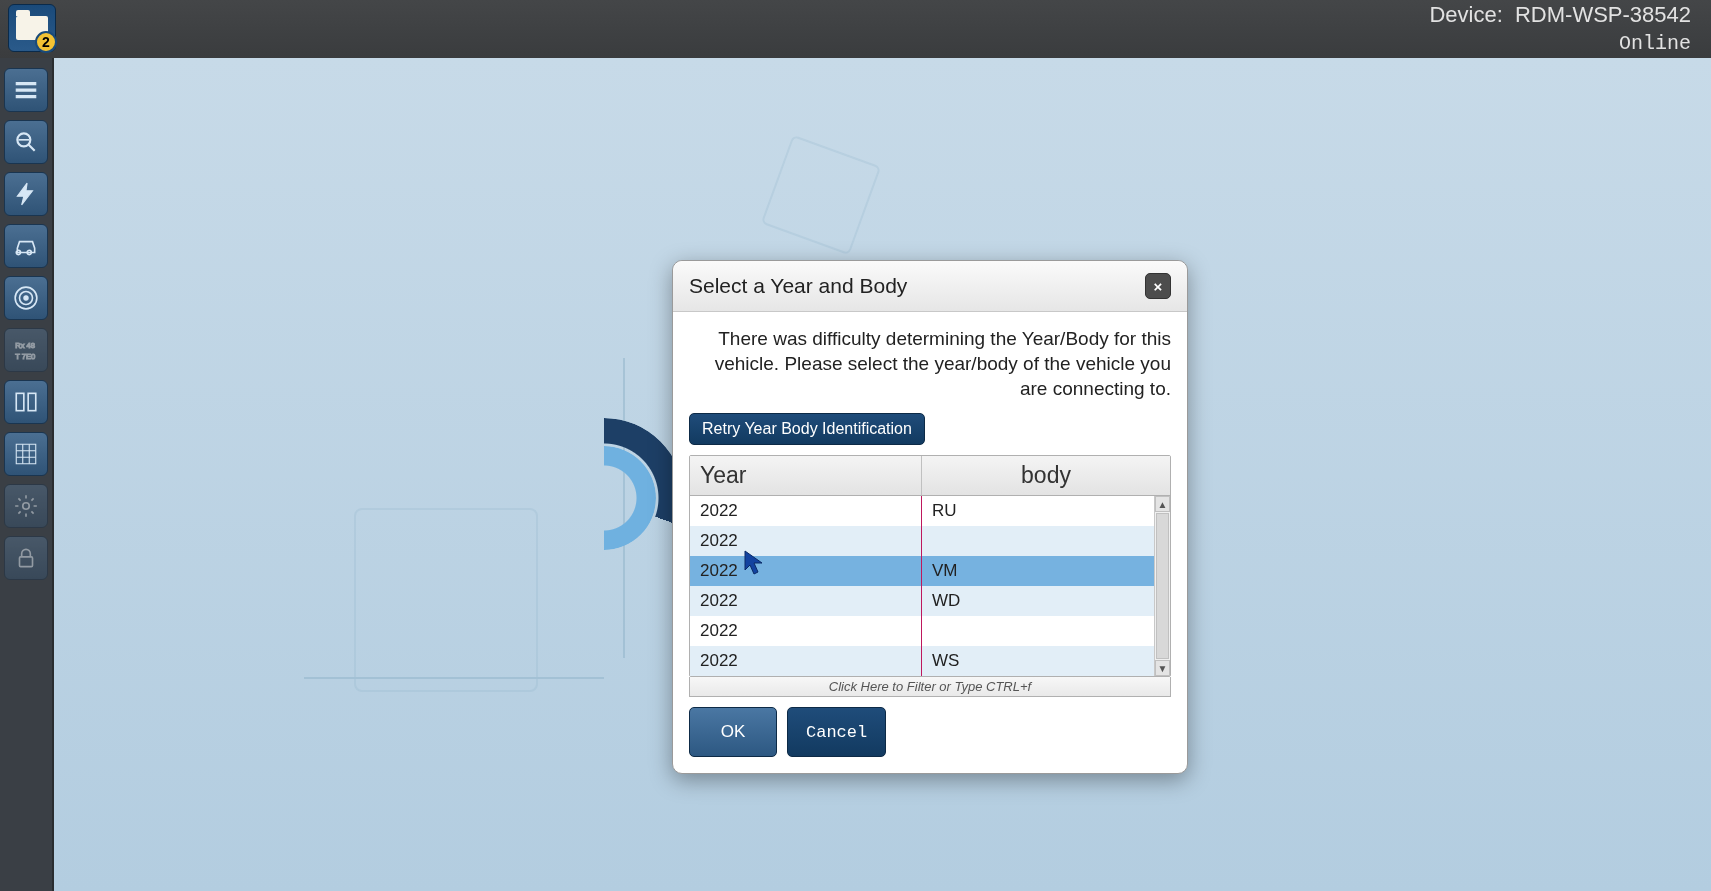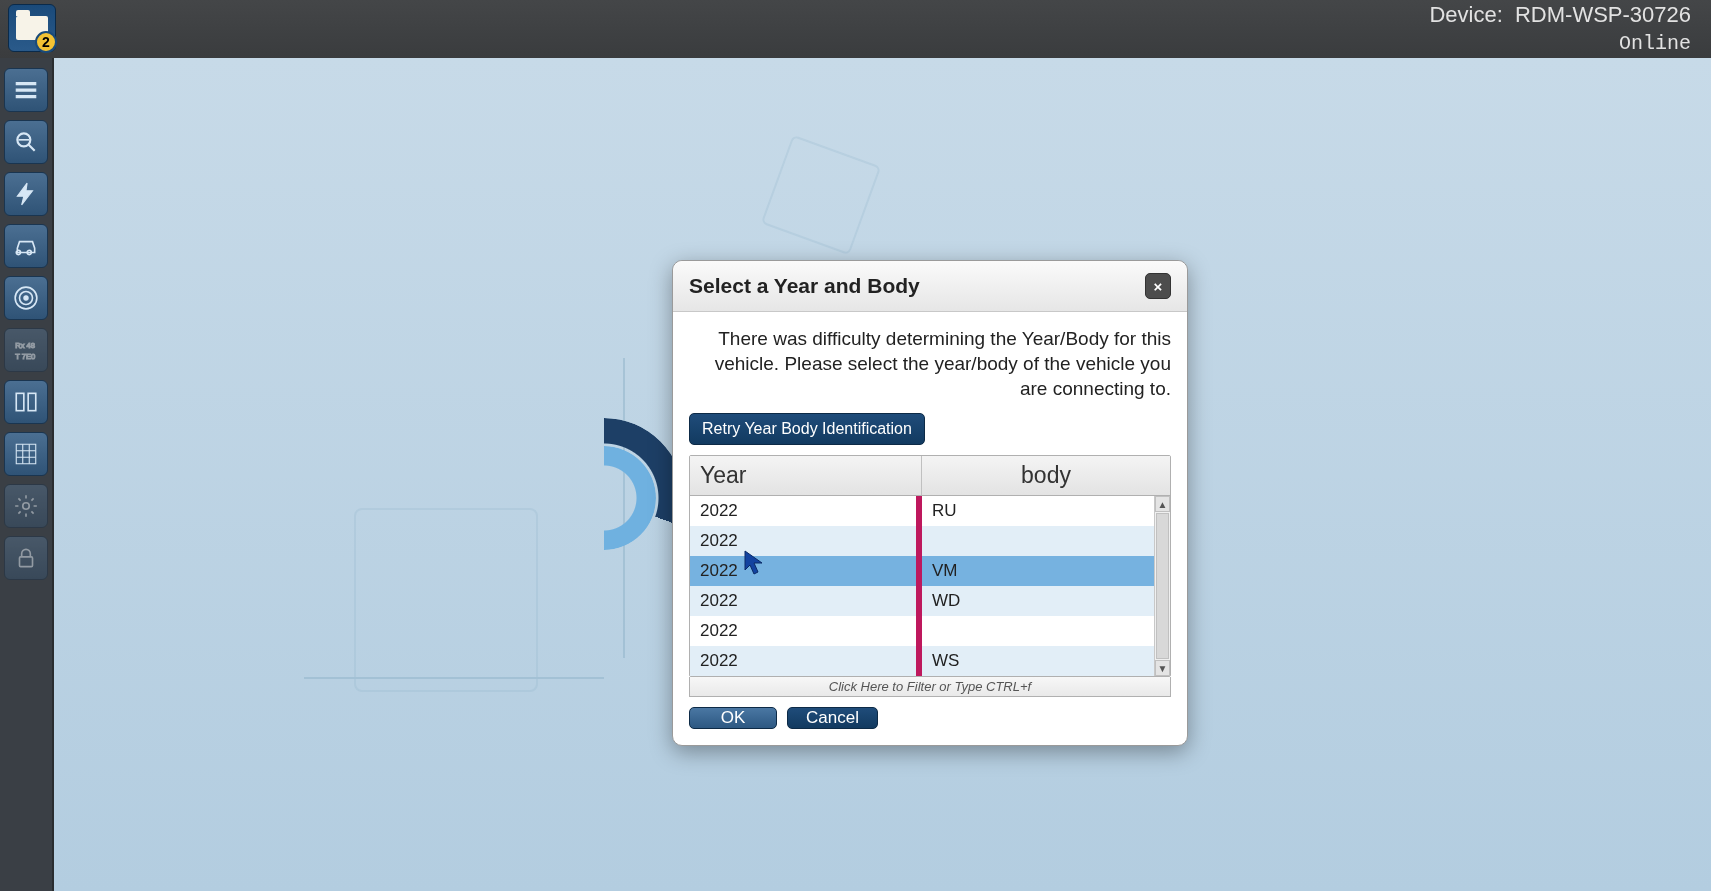--- a/index.html
+++ b/index.html
@@ -116,21 +116,21 @@
     border-radius:10px;
     box-shadow: 0 6px 22px rgba(0,0,0,.35);
   }
   .dlg-title {
     padding:12px 16px;
     background: linear-gradient(#fafafa, #e6e6e6);
     border-bottom:1px solid #c8c8c8;
     border-radius:10px 10px 0 0;
     display:flex; align-items:center; justify-content:space-between;
   }
-  .dlg-title h2 { font-size:21px; font-weight:bold; color:#222; }
+  .dlg-title h2 { font-size:21px; font-weight:normal; color:#222; }
   .close-btn {
     width:26px; height:26px; border-radius:5px;
     background:#4d4d4d; color:#fff; border:1px solid #333;
     display:flex; align-items:center; justify-content:center;
     font-size:15px; font-weight:bold; cursor:pointer;
   }
   .dlg-body { padding:14px 16px 16px; }
   .dlg-msg { font-size:19px; color:#222; line-height:1.32; margin-bottom:12px;text-align:right; }
   .retry-btn {
     background: linear-gradient(#1f4c7a, #123a60);
@@ -141,21 +141,21 @@
 
   .grid-wrap { border:1px solid #b0b0b0; border-radius:2px; position:relative; }
   .grid-head { display:flex; background:linear-gradient(#f4f4f4,#e3e3e3); border-bottom:1px solid #b0b0b0; }
   .grid-head .col { padding:6px 10px; font-size:23px; color:#333; }
   .col-year { width:232px; border-right:1px solid #c0c0c0; }
   .col-body { flex:1;text-align:center; }
   .grid-body { max-height:188px; overflow:hidden; position:relative; }
   .grid-rows { }
   .row { display:flex; font-size:17px; color:#222; cursor:pointer; }
   .row .cell { padding:5px 10px; }
-  .row .cell.year { width:232px; border-right:6px solid #be185d; }
+  .row .cell.year { width:232px; border-right:1px solid #be185d; }
   .row .cell.body { flex:1; }
   .row.even { background:#fff; }
   .row.odd { background:#e2eef7; }
   .row.sel { background:#76b2e0; }
   .vscroll {
     position:absolute; right:0; top:0; bottom:0; width:16px;
     background:#f0f0f0; border-left:1px solid #c8c8c8;
     display:flex; flex-direction:column; justify-content:space-between;
   }
   .vscroll .arrow { height:16px; display:flex; align-items:center; justify-content:center; font-size:10px; color:#555; background:#e4e4e4; border:1px solid #c0c0c0; cursor:pointer; }
@@ -164,44 +164,44 @@
   .filter-bar {
     border:1px solid #b0b0b0; border-top:none;
     background:linear-gradient(#f7f7f7,#e9e9e9);
     text-align:center; font-size:13px; color:#555;
     padding:2px 0;
     font-style:italic;
     cursor:text;
   }
   .dlg-buttons { margin-top:10px; display:flex; gap:10px; }
   .pbtn {
-    min-width:88px; padding:0 18px; border-radius:5px;
+    min-width:88px; padding:14px 18px; border-radius:5px;
     color:#fff; font-size:17px; cursor:pointer;
     border:1px solid #0d2a46;
   }
   .pbtn.ok { background: linear-gradient(#4a77a3, #2d5882); }
-  .pbtn.cancel { background: linear-gradient(#1f4c7a, #123a60); }
+  .pbtn.cancel { background: linear-gradient(#1f4c7a, #123a60); font-family: Liberation Mono, monospace; }
 
   .cursor-arrow {
     position:absolute; left:690px; top:492px; z-index:20;
     width:0;height:0; pointer-events:none;
   }
   .cursor-arrow svg { width:20px; height:26px; }
 </style>
 </head>
 <body>
 
 <div class="topbar">
   <div class="folder-wrap">
     <span class="folder-icon"></span>
     <span class="folder-badge">2</span>
   </div>
   <div class="top-right">
     <span class="lbl">Device:</span>
-    <span>RDM-WSP-30726</span>
+    <span>RDM-WSP-38542</span>
   </div>
   <div class="online">Online</div>
 </div>
 
 <div class="workspace">
   <div class="sidebar">
     <div class="sbtn">
       <svg viewBox="0 0 24 24">
           <path d="M3 5h18v2H3zM3 11h18v2H3zM3 17h18v2H3z"></path>
         </svg>

